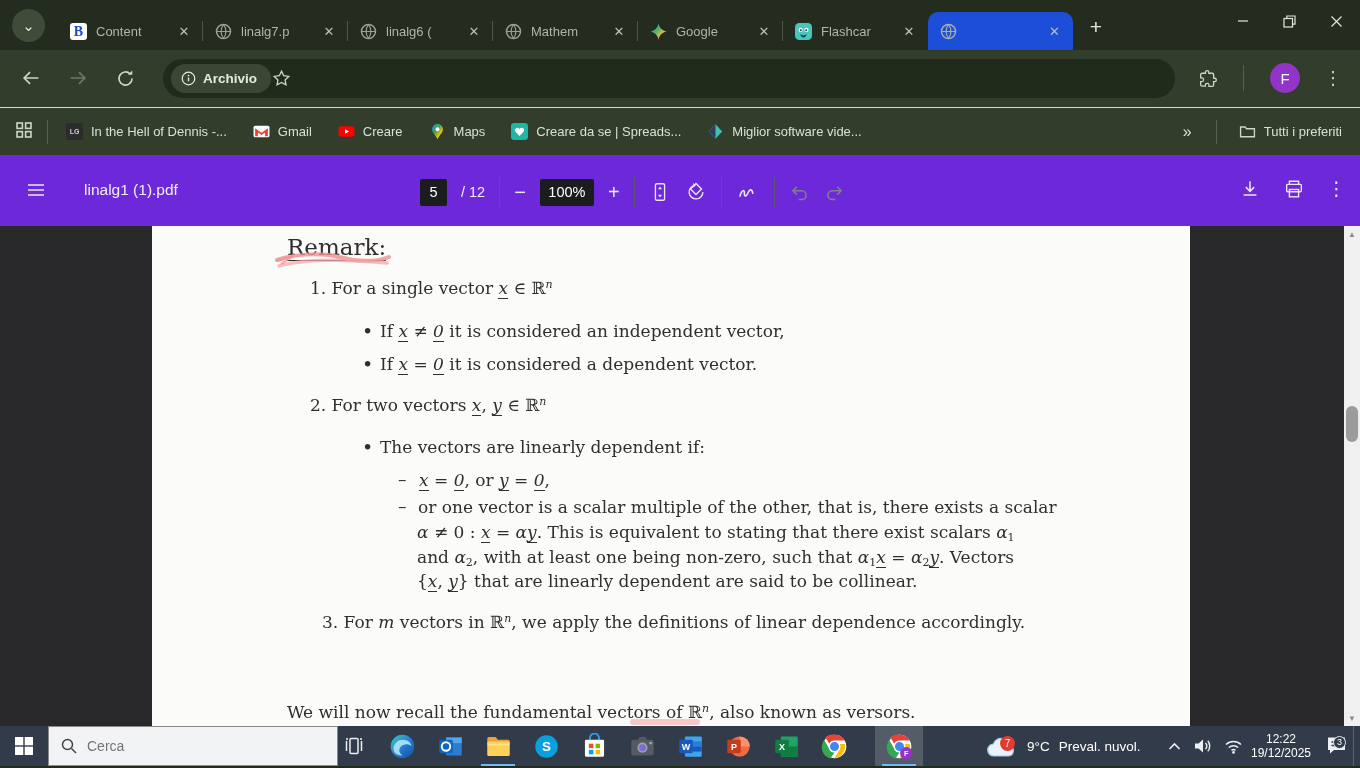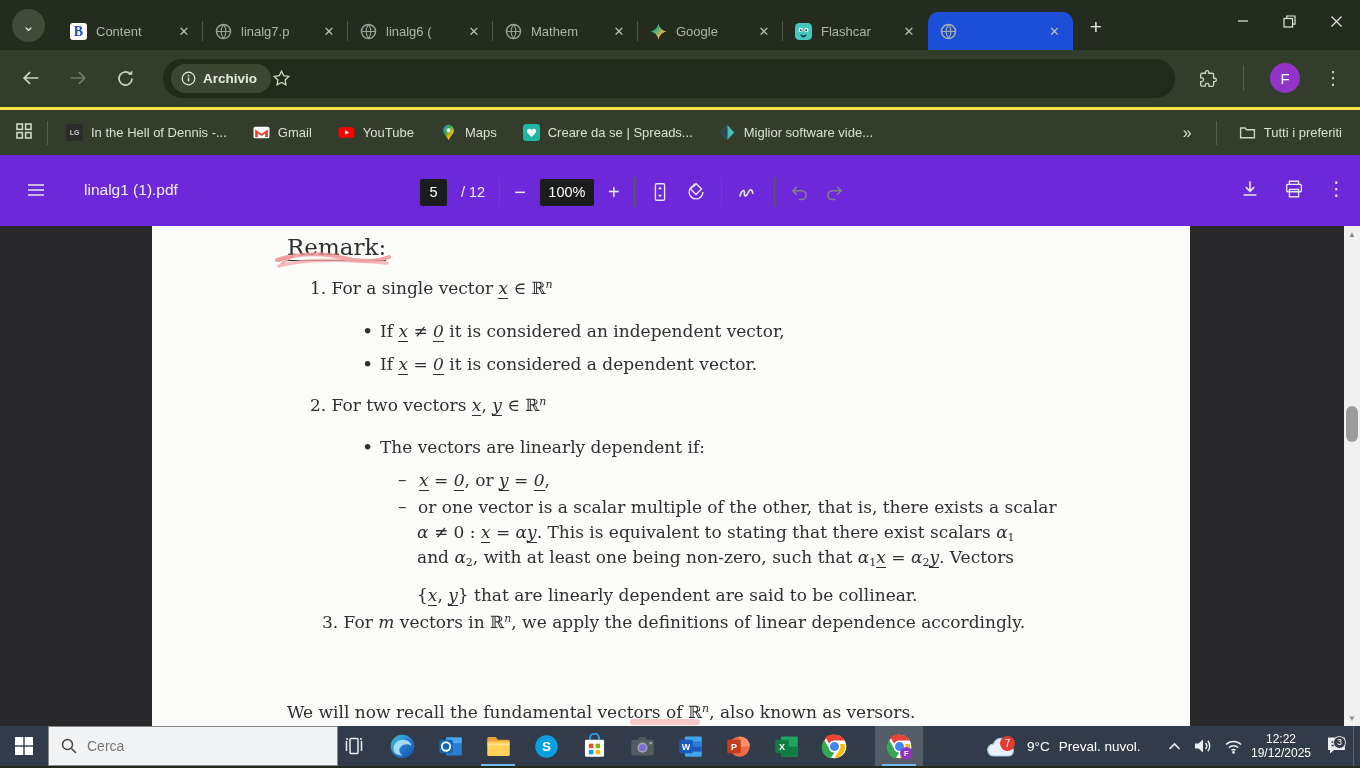--- a/index.html
+++ b/index.html
@@ -42,21 +42,21 @@
   #addrurl { color:#e7ebe0; font-size:15.5px; margin-left:14px; flex:1; white-space:nowrap;
              overflow:hidden; }
   #star { margin-right:6px; }
   #profile { position:absolute; left:1270px; top:13px; width:30px; height:30px; border-radius:50%;
              background:#9334c9; color:#fff; font-size:15px; display:flex; align-items:center;
              justify-content:center; }
   .vdiv { width:1px; background:#566050; }
 
   
   #bookmarks { position:relative; width:1360px; height:48px; background:#333d2c;
-               border-top:3px solid #fde047; display:flex; align-items:center; }
+               border-top:1px solid #fde047; display:flex; align-items:center; }
   .bmitem { display:flex; align-items:center; gap:8px; color:#dbe0d2; font-size:13px;
             margin-right:26px; white-space:nowrap; }
   .favbm { width:17px; height:17px; display:block; }
   .fav-dennis { width:17px; height:17px; background:#2c2c2c; border-radius:2px; color:#cfcfcf;
             font-size:7px; line-height:17px; text-align:center; font-weight:bold; }
 
   
   #pdfbar { position:relative; width:1360px; height:71px; background:#6d28d9; }
   #pdfbar .icon { display:flex; align-items:center; justify-content:center; }
   #pdftitle { position:absolute; left:84px; top:26px; color:#f1f1f1; font-size:15.5px; }
@@ -283,21 +283,21 @@
         <path d="M2 12.5V5.6L8 9.9l6-4.3v6.9h-2.6V8.9L8 11.4 4.6 8.9v3.6z" fill="#ea4335"></path>
         <path d="M2 5.6 8 9.9l6-4.3" fill="none" stroke="#ea4335" stroke-width="1"></path>
       </svg>
     <span>Gmail</span>
   </div>
   <div class="bmitem">
     <svg class="favbm" viewBox="0 0 16 16">
         <rect x=".5" y="3" width="15" height="10" rx="2.6" fill="#f00"></rect>
         <path d="M6.6 5.9v4.2L10.5 8z" fill="#fff"></path>
       </svg>
-    <span>YouTube</span>
+    <span>Creare</span>
   </div>
   <div class="bmitem">
     <svg class="favbm" viewBox="0 0 16 16">
         <defs>
           <linearGradient id="mg" x1="0" y1="0" x2="1" y2="1">
             <stop offset="0" stop-color="#4285f4"></stop>
             <stop offset=".4" stop-color="#34a853"></stop>
             <stop offset=".7" stop-color="#fbbc04"></stop>
             <stop offset="1" stop-color="#ea4335"></stop>
           </linearGradient>
@@ -429,21 +429,21 @@
     <span class="marker" style="left:210px; top:210px; font-size:19px">•</span>
     <div class="docline" style="left:228px; top:211px"><span class="seg-p">The vectors are linearly dependent if:</span></div>
 
     <span class="marker" style="left:246px; top:243px">–</span>
     <div class="docline" style="left:267px; top:244px"><span class="seg-v">x</span><span class="seg-p"> = </span><span class="seg-v">0</span><span class="seg-p">, or </span><span class="seg-v">y</span><span class="seg-p"> = </span><span class="seg-v">0</span><span class="seg-p">,</span></div>
 
     <span class="marker" style="left:246px; top:270px">–</span>
     <div class="docline" style="left:266px; top:271px"><span class="seg-p">or one vector is a scalar multiple of the other, that is, there exists a scalar</span></div>
     <div class="docline" style="left:265px; top:296px"><span class="seg-i">α</span><span class="seg-p"> ≠ 0 : </span><span class="seg-v">x</span><span class="seg-p"> = </span><span class="seg-i">α</span><span class="seg-v">y</span><span class="seg-p">.  This is equivalent to stating that there exist scalars </span><span class="seg-i">α</span><span class="seg-b">1</span></div>
     <div class="docline" style="left:265px; top:321px"><span class="seg-p">and </span><span class="seg-i">α</span><span class="seg-b">2</span><span class="seg-p">, with at least one being non-zero, such that </span><span class="seg-i">α</span><span class="seg-b">1</span><span class="seg-v">x</span><span class="seg-p"> = </span><span class="seg-i">α</span><span class="seg-b">2</span><span class="seg-v">y</span><span class="seg-p">.  Vectors</span></div>
-    <div class="docline" style="left:265px; top:359px"><span class="seg-p">{</span><span class="seg-v">x</span><span class="seg-p">, </span><span class="seg-v">y</span><span class="seg-p">} that are linearly dependent are said to be collinear.</span></div>
+    <div class="docline" style="left:265px; top:345px"><span class="seg-p">{</span><span class="seg-v">x</span><span class="seg-p">, </span><span class="seg-v">y</span><span class="seg-p">} that are linearly dependent are said to be collinear.</span></div>
 
     <div class="docline" style="left:170px; top:386px"><span class="seg-p">3.  For </span><span class="seg-i">m</span><span class="seg-p"> vectors in ℝ</span><span class="seg-s">n</span><span class="seg-p">, we apply the definitions of linear dependence accordingly.</span></div>
 
     <div class="docline" style="left:135px; top:476px"><span class="seg-p">We will now recall the fundamental vectors of ℝ</span><span class="seg-s">n</span><span class="seg-p">, also known as versors.</span></div>
 
     <div class="abs" style="left:478px; top:493px; width:70px; height:6px; background:rgba(243,160,160,.55); border-radius:3px"></div>
   </div>
 
   <div id="vscroll">
     <span class="scrollarrow" style="top:0">▲</span>

